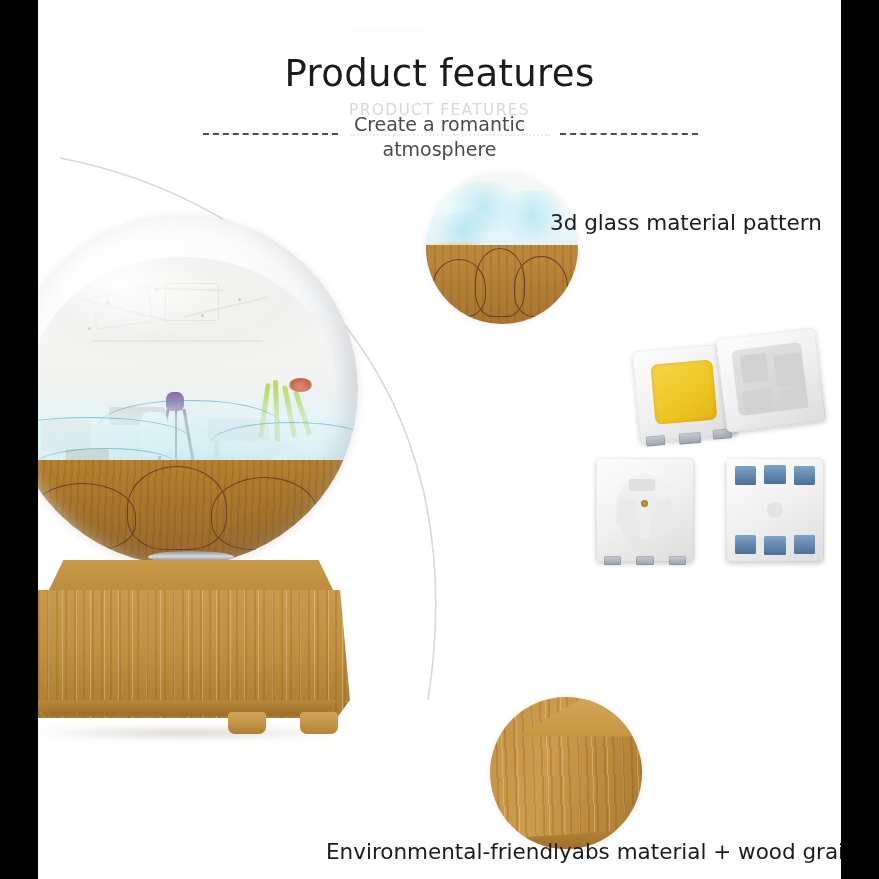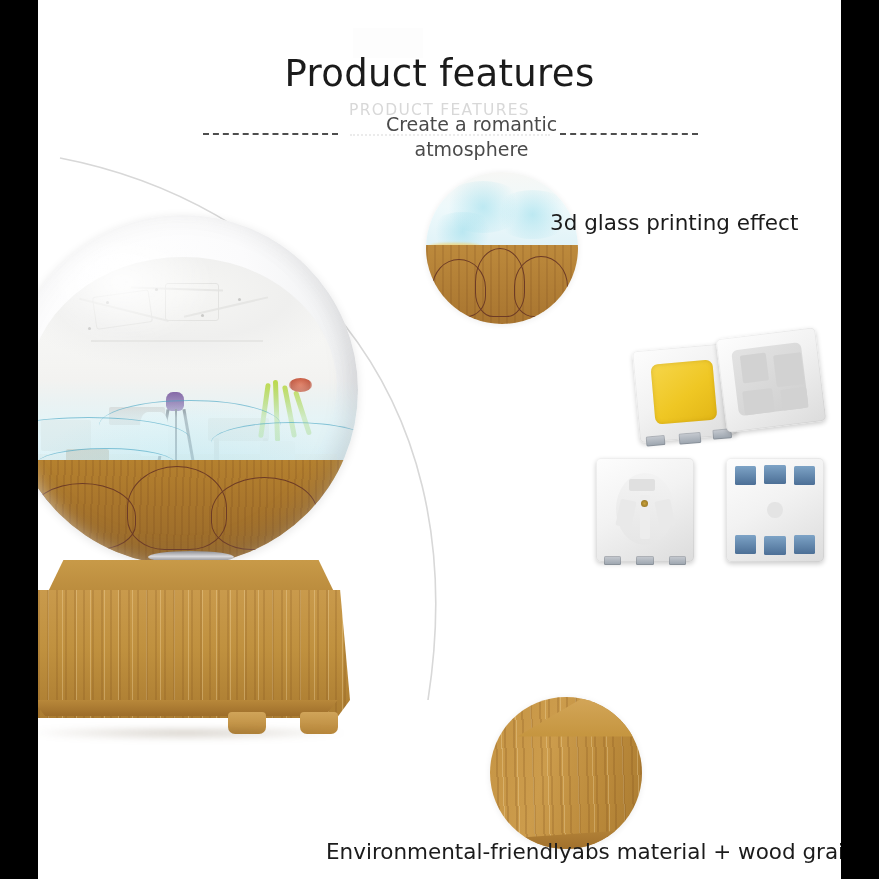--- a/index.html
+++ b/index.html
@@ -205,21 +205,21 @@
 
   <div id="canvas">
 
     <div id="header">
       <div class="ghost-rect"></div>
 
       <div class="title-main">Product features</div>
 
       <div class="title-ghost">PRODUCT FEATURES</div>
 
-      <div class="title-sub" style="white-space:pre-line;margin-left:32px;">Create a romantic
+      <div class="title-sub" style="white-space:pre-line;">Create a romantic
 atmosphere</div>
 
       <div class="dash left"></div>
       <div class="dots"></div>
       <div class="dash right"></div>
     </div>
 
     <svg id="arc" viewBox="0 0 560 560" fill="none">
       <path d="M 62 18 C 280 60, 480 240, 430 560" stroke="#d8d8d8" stroke-width="1.6" fill="none"></path>
     </svg>
@@ -353,19 +353,19 @@
         <div class="blue-pad" style="left:9%;top:8%;width:22%;height:18%;"></div>
         <div class="blue-pad" style="left:39%;top:7%;width:22%;height:18%;"></div>
         <div class="blue-pad" style="left:69%;top:8%;width:22%;height:18%;"></div>
         <div class="blue-pad" style="left:9%;bottom:8%;width:22%;height:18%;"></div>
         <div class="blue-pad" style="left:39%;bottom:7%;width:22%;height:18%;"></div>
         <div class="blue-pad" style="left:69%;bottom:8%;width:22%;height:18%;"></div>
         <div class="rgb-seg" style="left:42%;top:42%;width:16%;height:16%;border-radius:50%;background:#e4e4e4;"></div>
       </div>
     </div>
 
-    <div class="cap" id="cap-glass">3d glass printing effect</div>
+    <div class="cap" id="cap-glass">3d glass material pattern</div>
 
 
     <div class="cap" id="cap-wood">Environmental-friendlyabs material + wood grain effect</div>
 
   </div>
 </div>
 
 </body></html>

